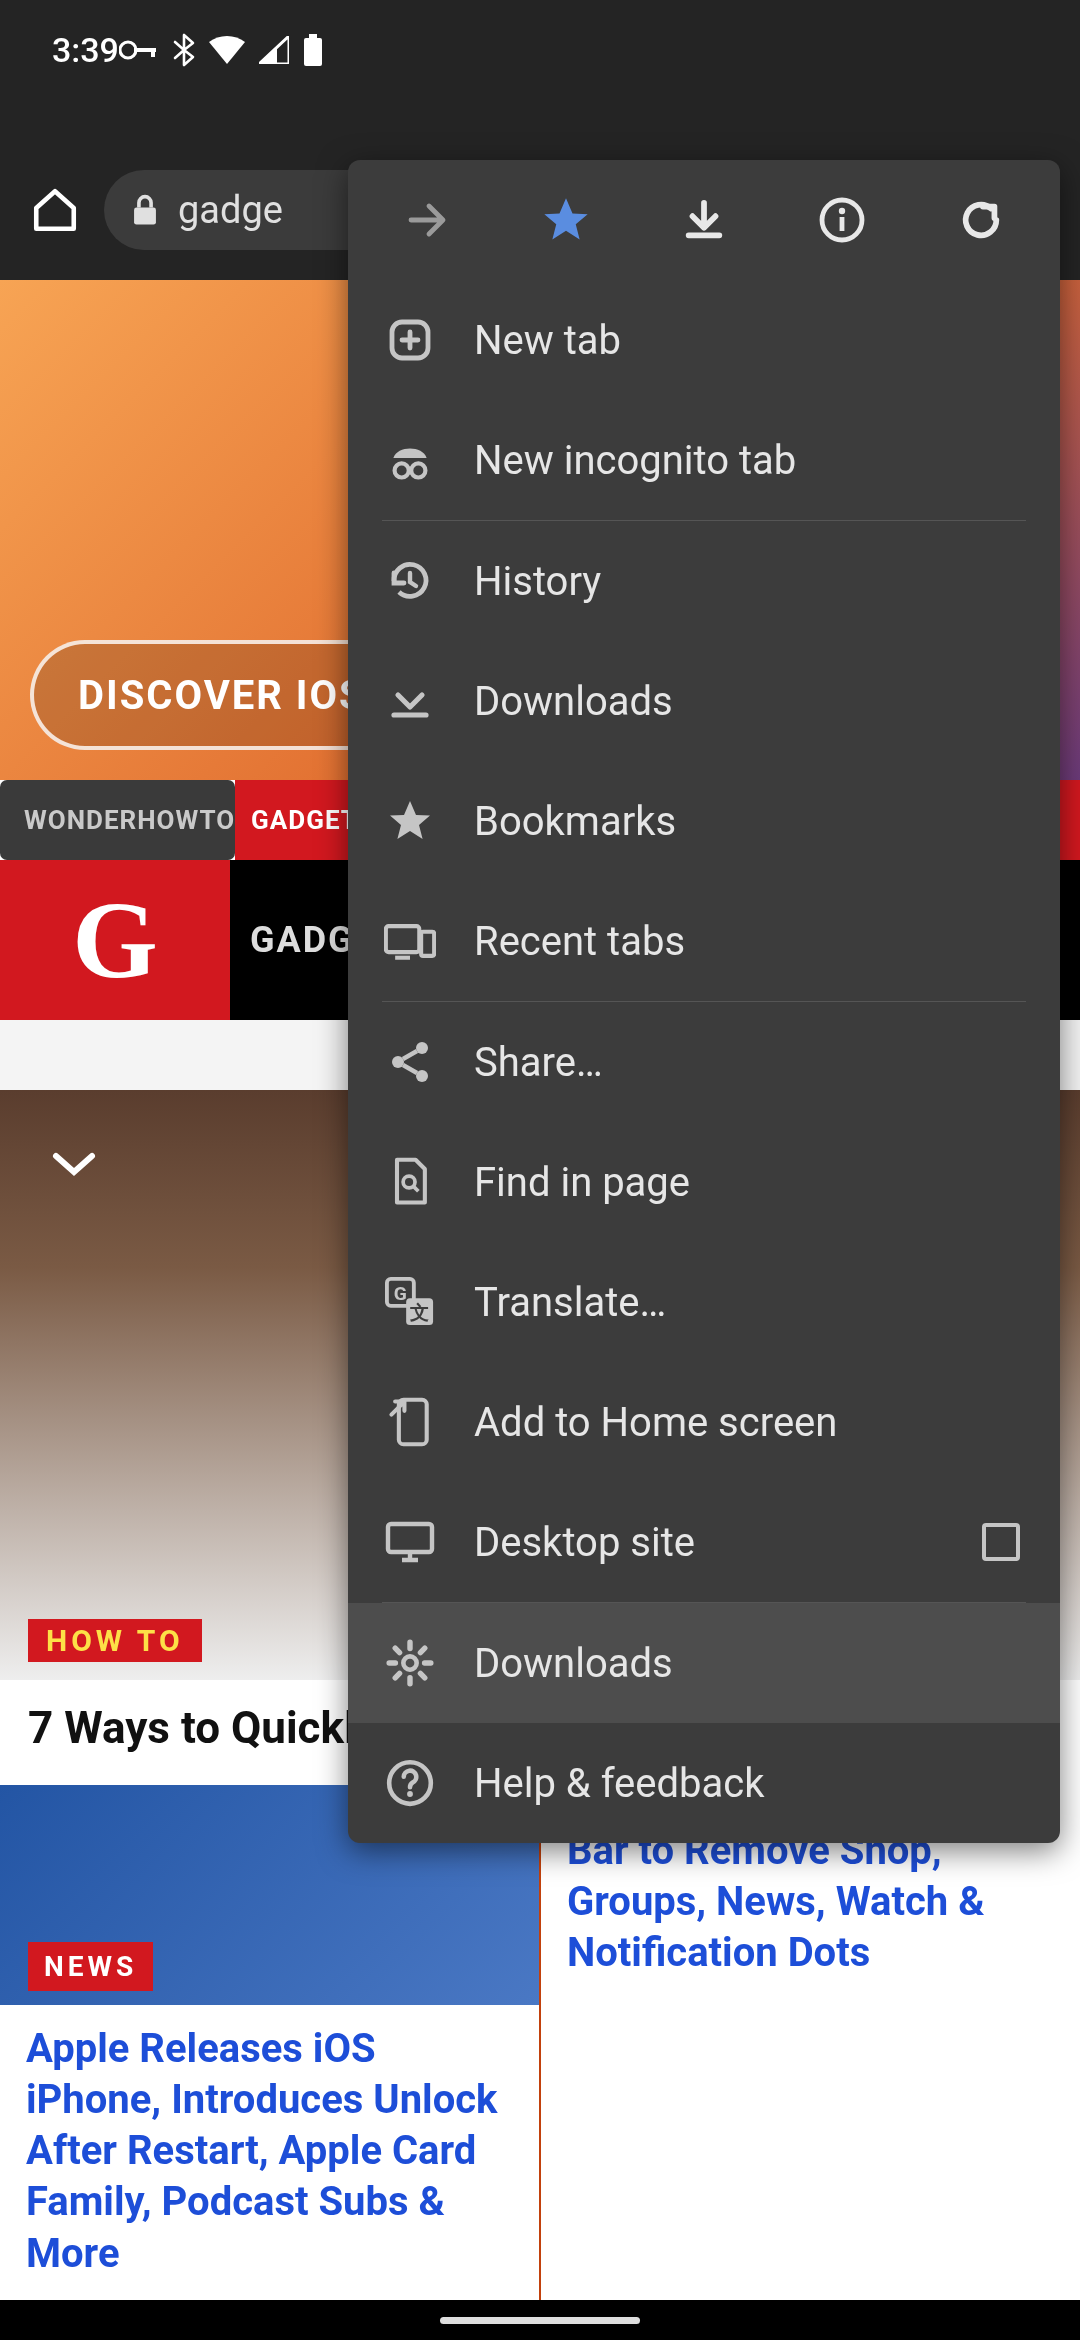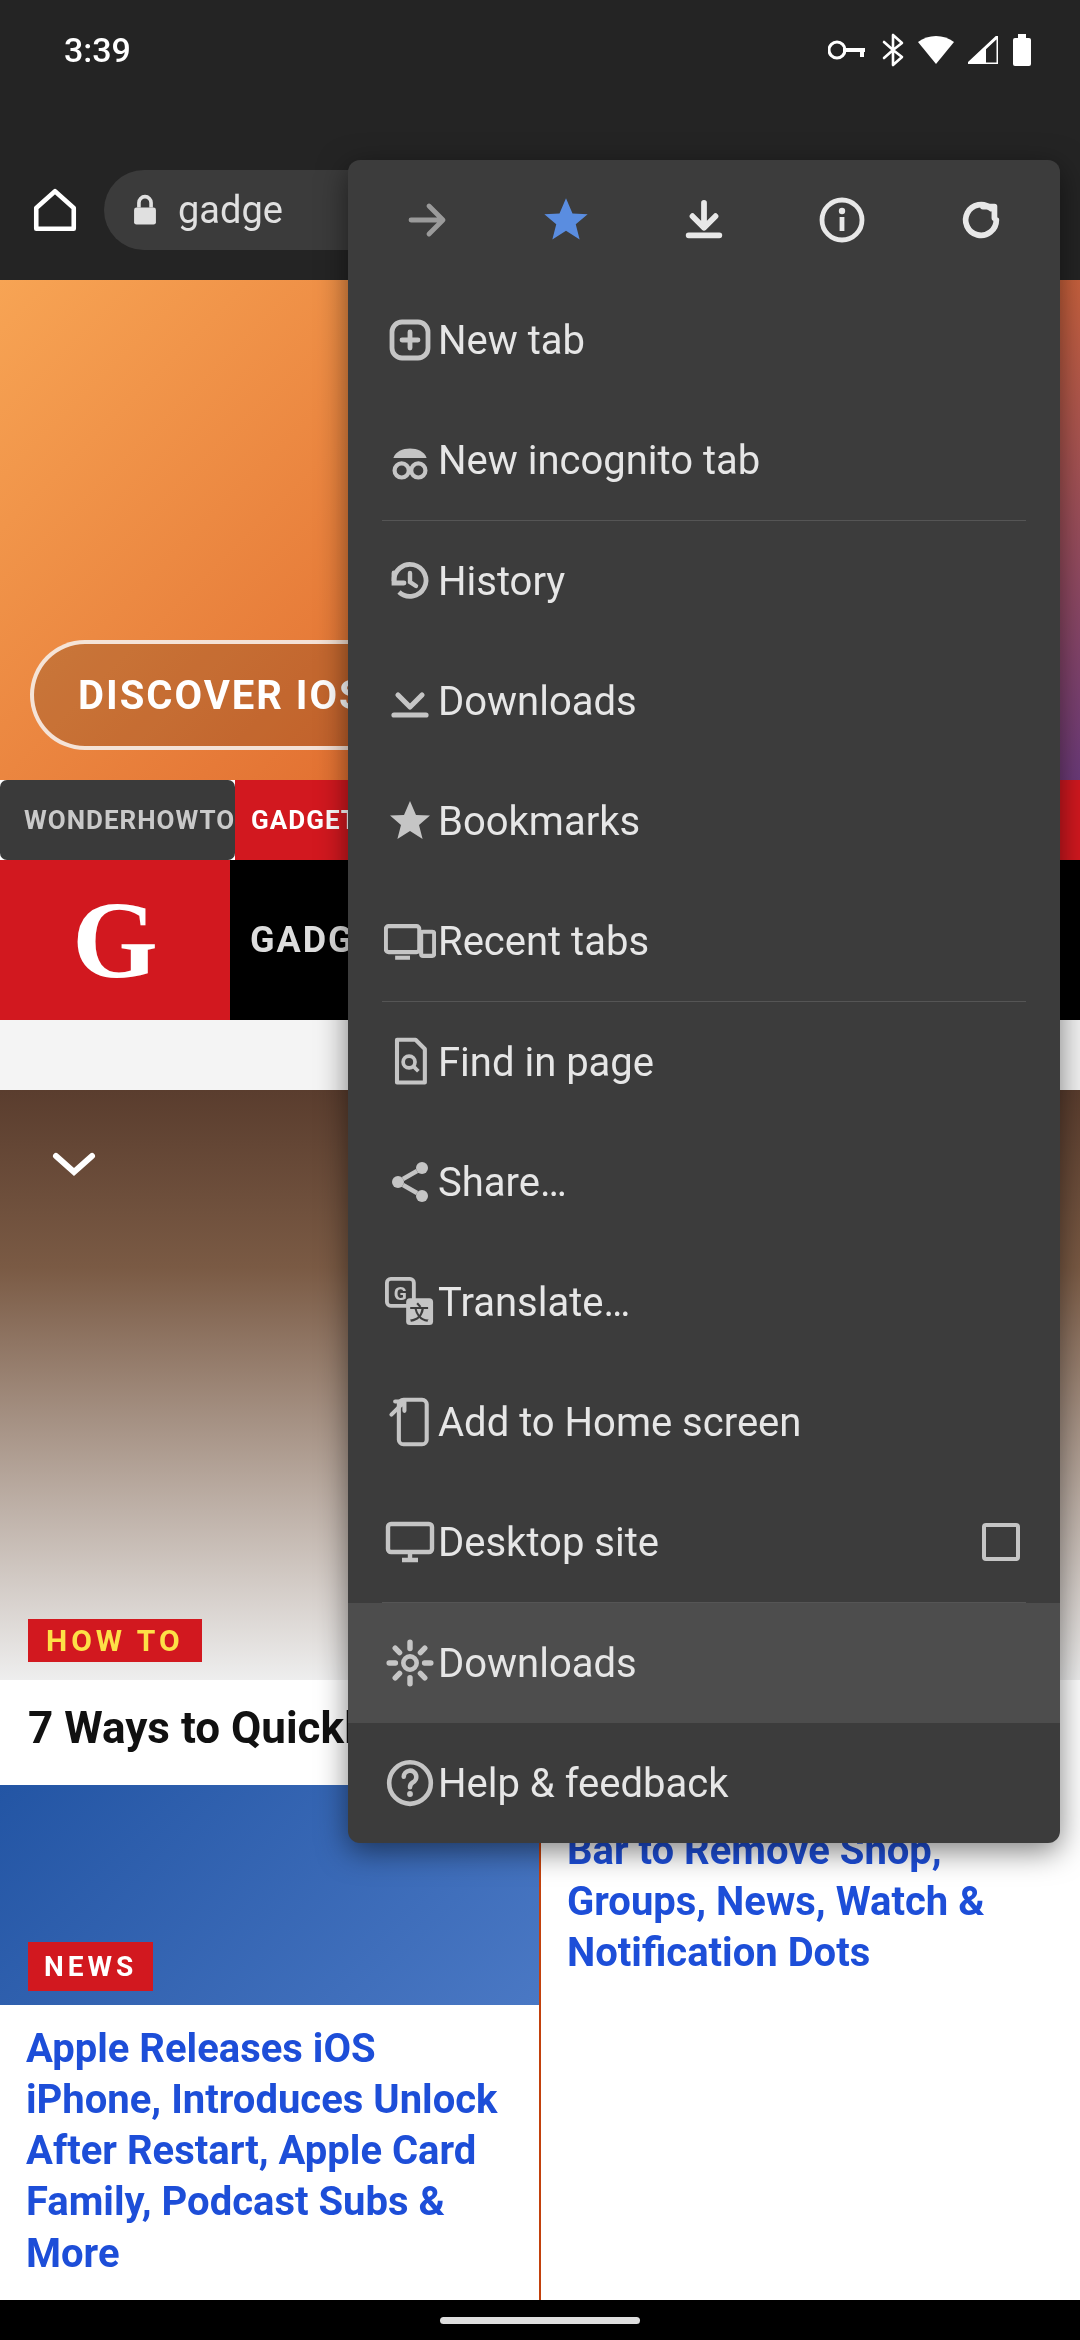--- a/index.html
+++ b/index.html
@@ -1,19 +1,19 @@
 <!DOCTYPE html>
 <html><head>
 <meta charset="utf-8">
 <style>
   * { margin:0; padding:0; box-sizing:border-box; font-family: Roboto, -apple-system, sans-serif; }
   html, body { width:1080px; height:2340px; background:#242424; overflow:hidden; position:relative; }
 
   
-  .statusbar { position:absolute; top:0; left:16px; right:0; height:100px; display:flex; align-items:center; justify-content:space-between; padding:0 48px; color:#fff; font-size:34px; font-weight:500; }
+  .statusbar { position:absolute; top:0; left:4px; right:0; height:100px; display:flex; align-items:center; padding:0 48px; color:#fff; font-size:34px; font-weight:500; }
   .status-icons { display:flex; align-items:center; gap:14px; }
 
   
   .browserbar { position:absolute; top:160px; left:0; right:0; height:100px; display:flex; align-items:center; padding:0 30px; gap:24px; }
   .urlbox { flex:0 0 300px; height:80px; background:#3b3b3b; border-radius:40px; display:flex; align-items:center; padding:0 26px; color:#e0e0e0; font-size:38px; gap:18px; overflow:hidden; white-space:nowrap; }
 
   
   .content { position:absolute; top:280px; left:0; right:0; bottom:40px; background:#fff; }
   .hero { height:500px; background:linear-gradient(135deg,#f7a454 0%,#e06b2e 60%,#6b3a7a 100%); position:relative; display:flex; flex-direction:column; justify-content:flex-end; padding:30px; }
   .discover { height:110px; border:4px solid rgba(255,255,255,0.8); border-radius:55px; background:rgba(0,0,0,0.15); color:#fff; font-size:40px; font-weight:700; display:flex; align-items:center; padding-left:44px; letter-spacing:2px; }
@@ -32,21 +32,21 @@
   .col { flex:1; display:flex; flex-direction:column; border-right:2px solid #c2410c; }
   .col:last-child { border-right:none; }
   .thumb { height:220px; background:linear-gradient(135deg,#2355a4,#4a78c4); position:relative; }
   .newstag { position:absolute; bottom:14px; left:28px; background:#d2181f; color:#fff; font-size:28px; font-weight:700; padding:8px 16px; letter-spacing:4px; }
   .headline2 { padding:18px 26px; font-size:40px; font-weight:700; line-height:1.28; color:#1d4ed8; }
 
   
   .menu { position:absolute; top:160px; right:20px; width:712px; background:#3c3c3c; border-radius:12px; box-shadow:0 8px 30px rgba(0,0,0,0.5); overflow:hidden; }
   .menu-top { height:120px; display:flex; align-items:center; justify-content:space-around; padding:0 10px; }
   .topicon { width:100px; height:100px; display:flex; align-items:center; justify-content:center; color:#cfcfcf; border-radius:50%; }
-  .menu-item { height:120px; display:flex; align-items:center; padding:0 0 0 34px; color:#e6e6e6; font-size:40px; }
+  .menu-item { height:120px; display:flex; align-items:center; padding:0 0 0 34px; color:#e6e6e6; font-size:40px; gap:36px; }
   .menu-item.highlight { background:#4d4d4d; }
   .menu-item .mi-icon { width:56px; height:56px; display:flex; align-items:center; justify-content:center; color:#c5c5c5; }
   .menu-item .mi-trail { margin-left:auto; margin-right:40px; }
   .divider { height:1px; background:#555; margin:0 34px; }
   .checkbox { width:38px; height:38px; border:4px solid #c5c5c5; border-radius:4px; }
 
   
   .navbar { position:absolute; bottom:0; left:0; right:0; height:40px; background:#000; display:flex; align-items:center; justify-content:center; }
   .navpill { width:200px; height:7px; background:#ddd; border-radius:4px; }
 
@@ -236,39 +236,39 @@
           <rect x="20" y="6" width="7" height="13" rx="1" stroke="#c5c5c5" stroke-width="2.2" fill="none"></rect>
         </svg>
     </span>
     <span>Recent tabs</span>
   </div>
 
   <div class="divider"></div>
 
   <div class="menu-item">
     <span class="mi-icon">
+      <svg width="48" height="48" viewBox="0 0 24 24">
+          <circle cx="18" cy="5" r="3" fill="#c5c5c5"></circle>
+          <circle cx="6" cy="12" r="3" fill="#c5c5c5"></circle>
+          <circle cx="18" cy="19" r="3" fill="#c5c5c5"></circle>
+          <path d="M8.5 10.5 L15.5 6.5 M8.5 13.5 L15.5 17.5" stroke="#c5c5c5" stroke-width="2.2"></path>
+        </svg>
+    </span>
+    <span>Share…</span>
+  </div>
+
+  <div class="menu-item">
+    <span class="mi-icon">
       <svg width="46" height="52" viewBox="0 0 24 28">
           <path d="M5 2 H15 L20 7 V25 H5 Z" stroke="#c5c5c5" stroke-width="2.2" fill="none" stroke-linejoin="round"></path>
           <circle cx="11.5" cy="14" r="3.2" stroke="#c5c5c5" stroke-width="2" fill="none"></circle>
           <path d="M14 16.5 L16.5 19" stroke="#c5c5c5" stroke-width="2"></path>
         </svg>
     </span>
     <span>Find in page</span>
-  </div>
-
-  <div class="menu-item">
-    <span class="mi-icon">
-      <svg width="48" height="48" viewBox="0 0 24 24">
-          <circle cx="18" cy="5" r="3" fill="#c5c5c5"></circle>
-          <circle cx="6" cy="12" r="3" fill="#c5c5c5"></circle>
-          <circle cx="18" cy="19" r="3" fill="#c5c5c5"></circle>
-          <path d="M8.5 10.5 L15.5 6.5 M8.5 13.5 L15.5 17.5" stroke="#c5c5c5" stroke-width="2.2"></path>
-        </svg>
-    </span>
-    <span>Share…</span>
   </div>
 
   <div class="menu-item">
     <span class="mi-icon">
       <svg width="50" height="50" viewBox="0 0 26 26">
           <rect x="1" y="1" width="14" height="14" rx="2" stroke="#c5c5c5" stroke-width="2" fill="none"></rect>
           <text x="8" y="12" font-size="10" fill="#c5c5c5" text-anchor="middle" font-weight="bold">G</text>
           <rect x="11" y="11" width="14" height="14" rx="2" fill="#c5c5c5"></rect>
           <text x="18" y="22" font-size="10" fill="#3c3c3c" text-anchor="middle" font-weight="bold">文</text>
         </svg>

